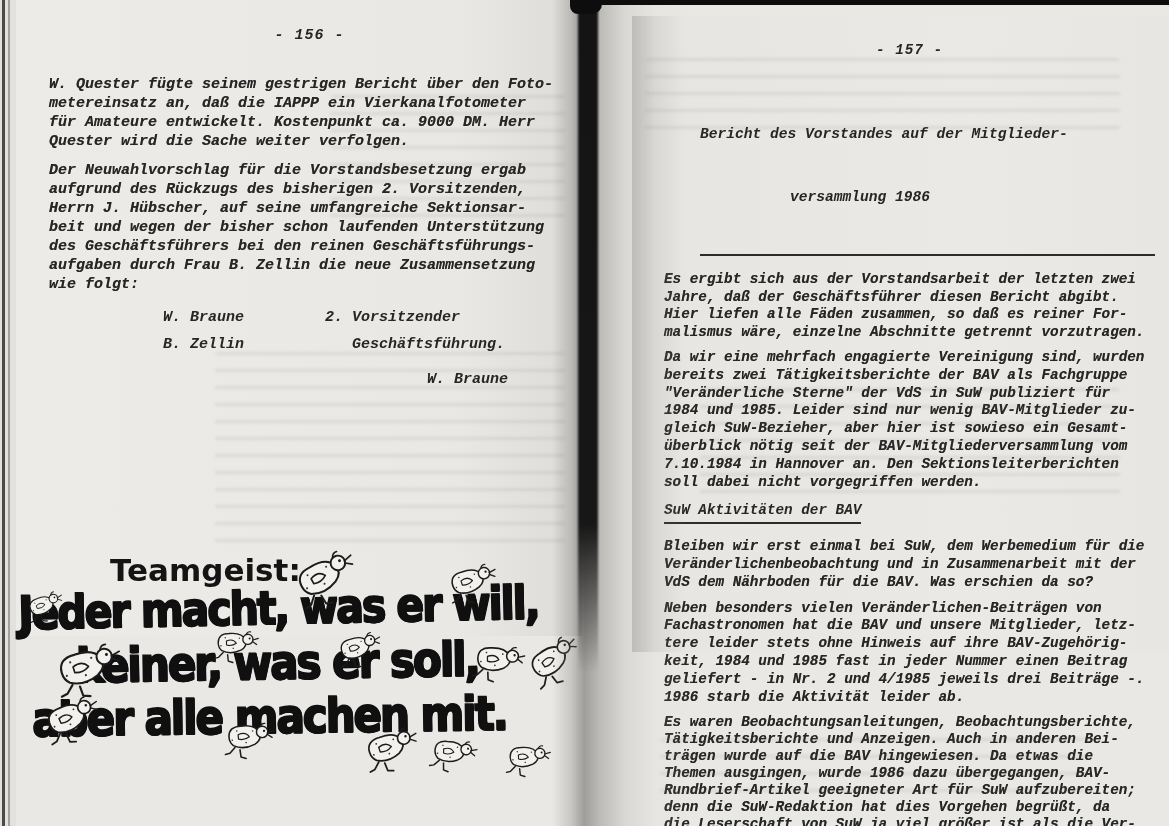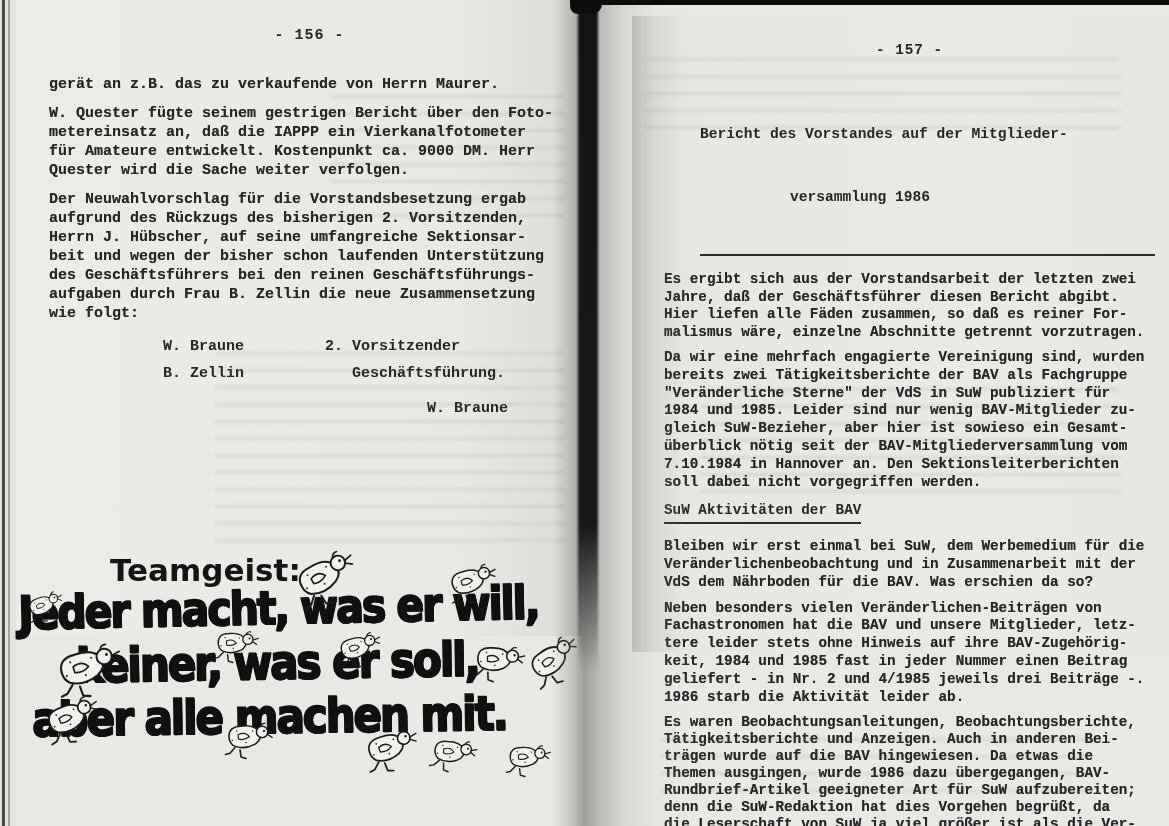--- a/index.html
+++ b/index.html
@@ -4,21 +4,21 @@
 <style>
   html,body{margin:0;padding:0;}
   body{width:1169px;height:826px;overflow:hidden;position:relative;
        background:#e9e8e4;font-family:"Liberation Mono","DejaVu Sans Mono",monospace;}
   .scan{position:absolute;inset:0;}
   
   .edge-strip{position:absolute;left:0;top:0;width:16px;height:826px;background:#e3e1dd;}
   .edge-line1{position:absolute;left:2px;top:0;width:3px;height:826px;background:#4a4a48;}
   .edge-line2{position:absolute;left:8px;top:0;width:2px;height:826px;background:#a3a19d;}
   
-  .page{position:absolute;top:0;height:636px;box-sizing:border-box;color:#262626;font-weight:bold;}
+  .page{position:absolute;top:0;height:636px;box-sizing:border-box;color:#262626;font-weight:bold;font-style:italic;}
   #page-left{left:16px;width:566px;padding:26px 12px 0 33px;font-size:15px;line-height:19px;
     background:linear-gradient(90deg,#edebe7 0%,#e9e8e4 78%,#e0dedA 95%,#d2d0cc 100%);}
   #page-right{left:632px;width:568px;padding:26px 45px 0 32px;font-size:14.3px;line-height:17.8px;
     background:linear-gradient(90deg,#c4c2be 0%,#dbd9d5 4%,#e8e6e2 9%,#eae9e5 60%,#e7e6e2 100%);margin-top:16px;}
   .pagenum{text-align:center;margin-bottom:30px;letter-spacing:1px;}
   .para{margin:0 0 10px 0;white-space:pre;text-shadow:0 0 .4px rgba(30,30,30,.55);}
   .board{margin:6px 0 12px 114px;}
   .board-row{white-space:pre;line-height:27px;}
   .signature{padding-left:378px;margin-top:2px;white-space:pre;}
   
@@ -56,21 +56,20 @@
 <body>
 
 <div class="scan">
 
   <div class="edge-strip"></div>
   <div class="edge-line1"></div>
   <div class="edge-line2"></div>
 
   <section class="page" id="page-left">
     <div class="pagenum">- 156 -</div>
-    <p class="para">gerät an z.B. das zu verkaufende von Herrn Maurer.</p>
     <p class="para">W. Quester fügte seinem gestrigen Bericht über den Foto-
 metereinsatz an, daß die IAPPP ein Vierkanalfotometer
 für Amateure entwickelt. Kostenpunkt ca. 9000 DM. Herr
 Quester wird die Sache weiter verfolgen.</p>
     <p class="para">Der Neuwahlvorschlag für die Vorstandsbesetzung ergab
 aufgrund des Rückzugs des bisherigen 2. Vorsitzenden,
 Herrn J. Hübscher, auf seine umfangreiche Sektionsar-
 beit und wegen der bisher schon laufenden Unterstützung
 des Geschäftsführers bei den reinen Geschäftsführungs-
 aufgaben durch Frau B. Zellin die neue Zusammensetzung

